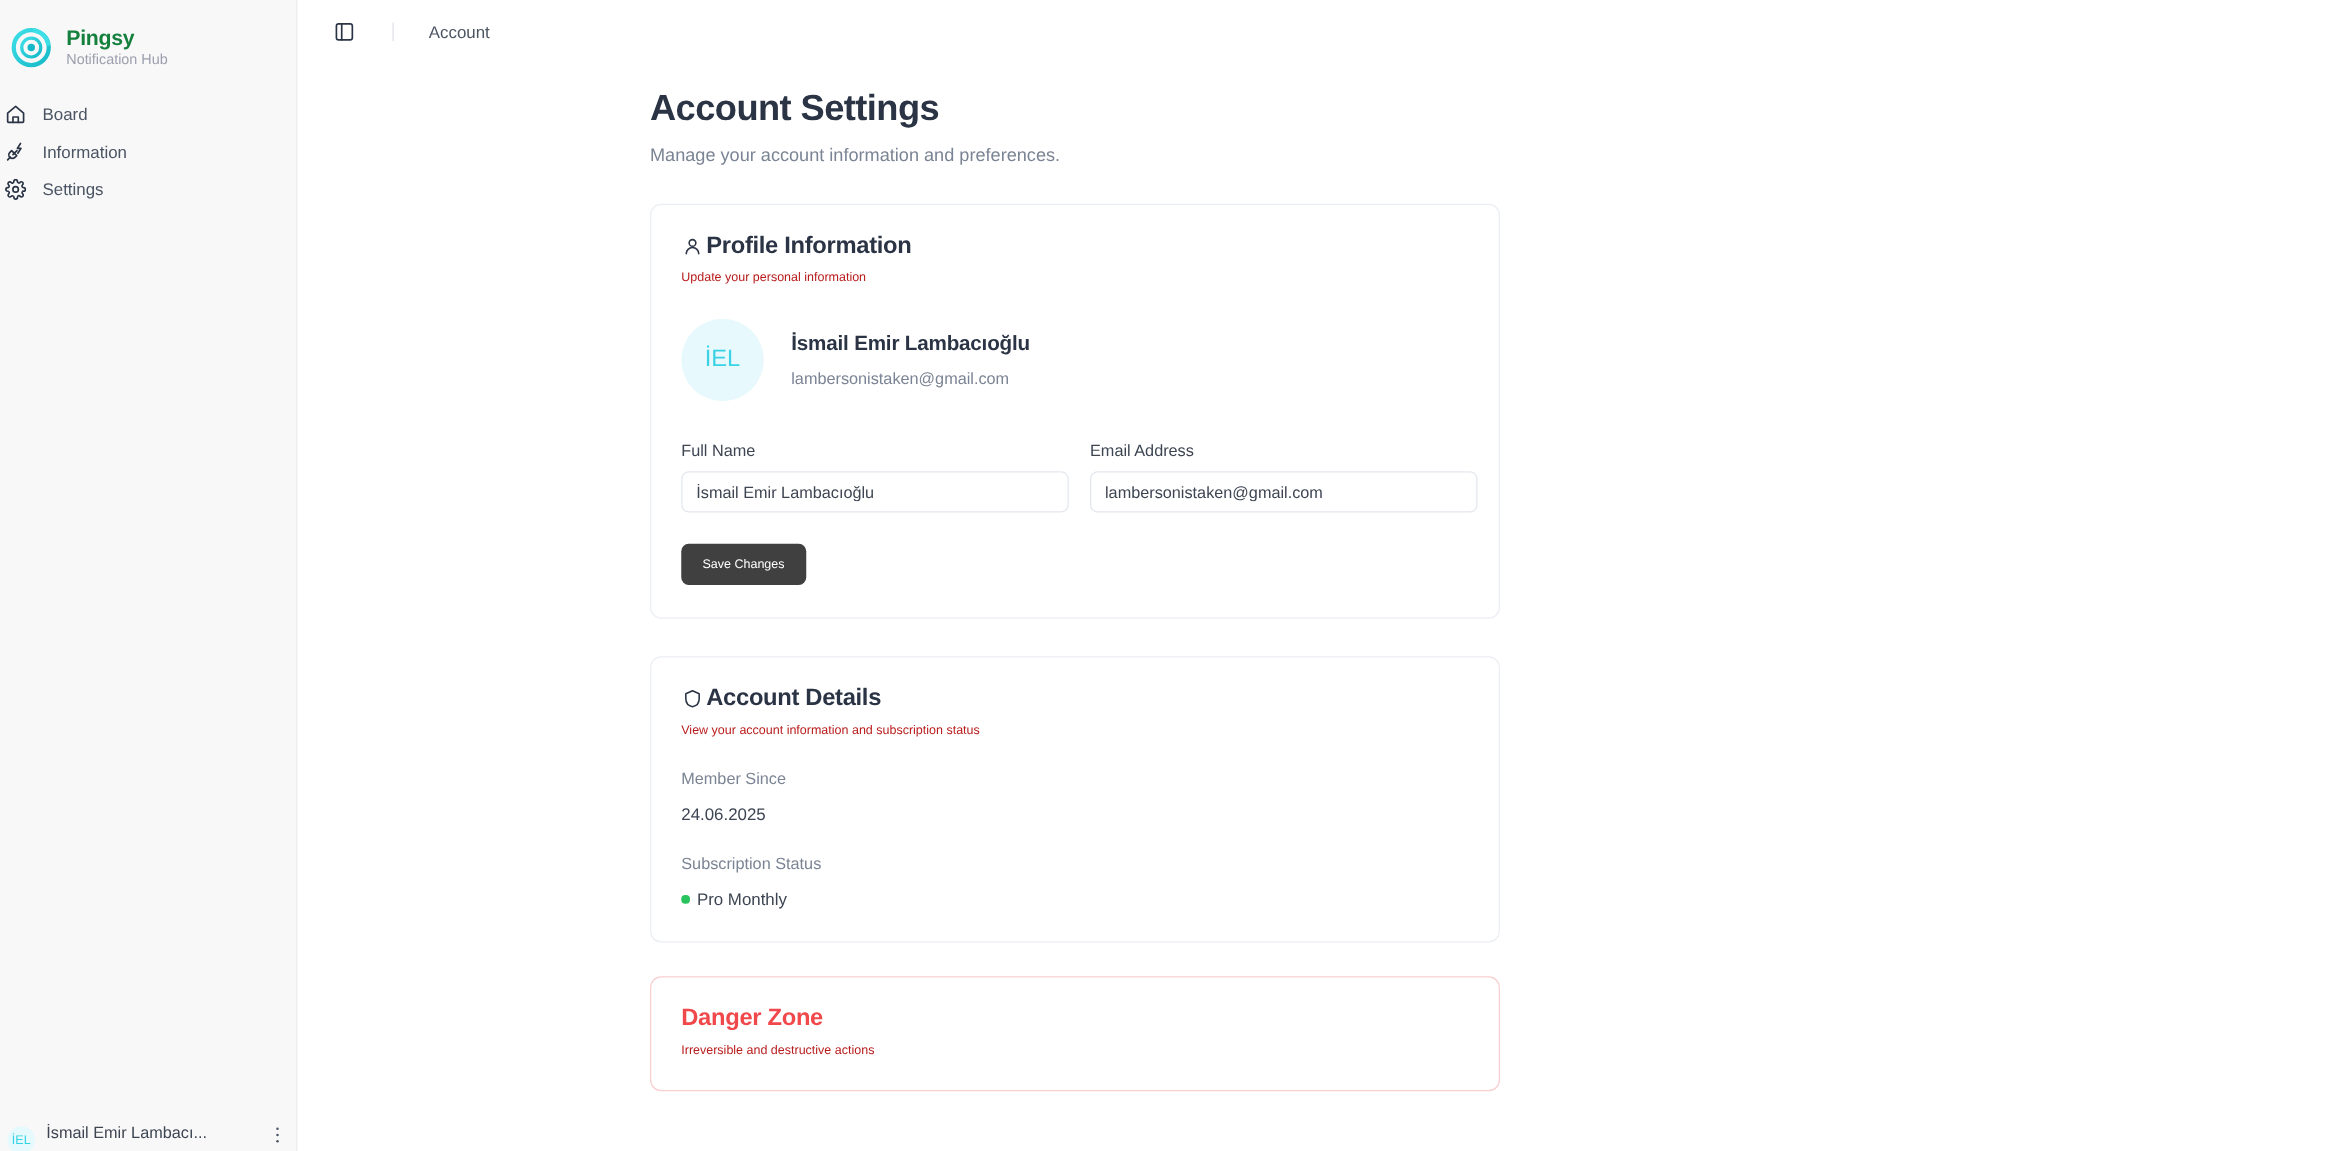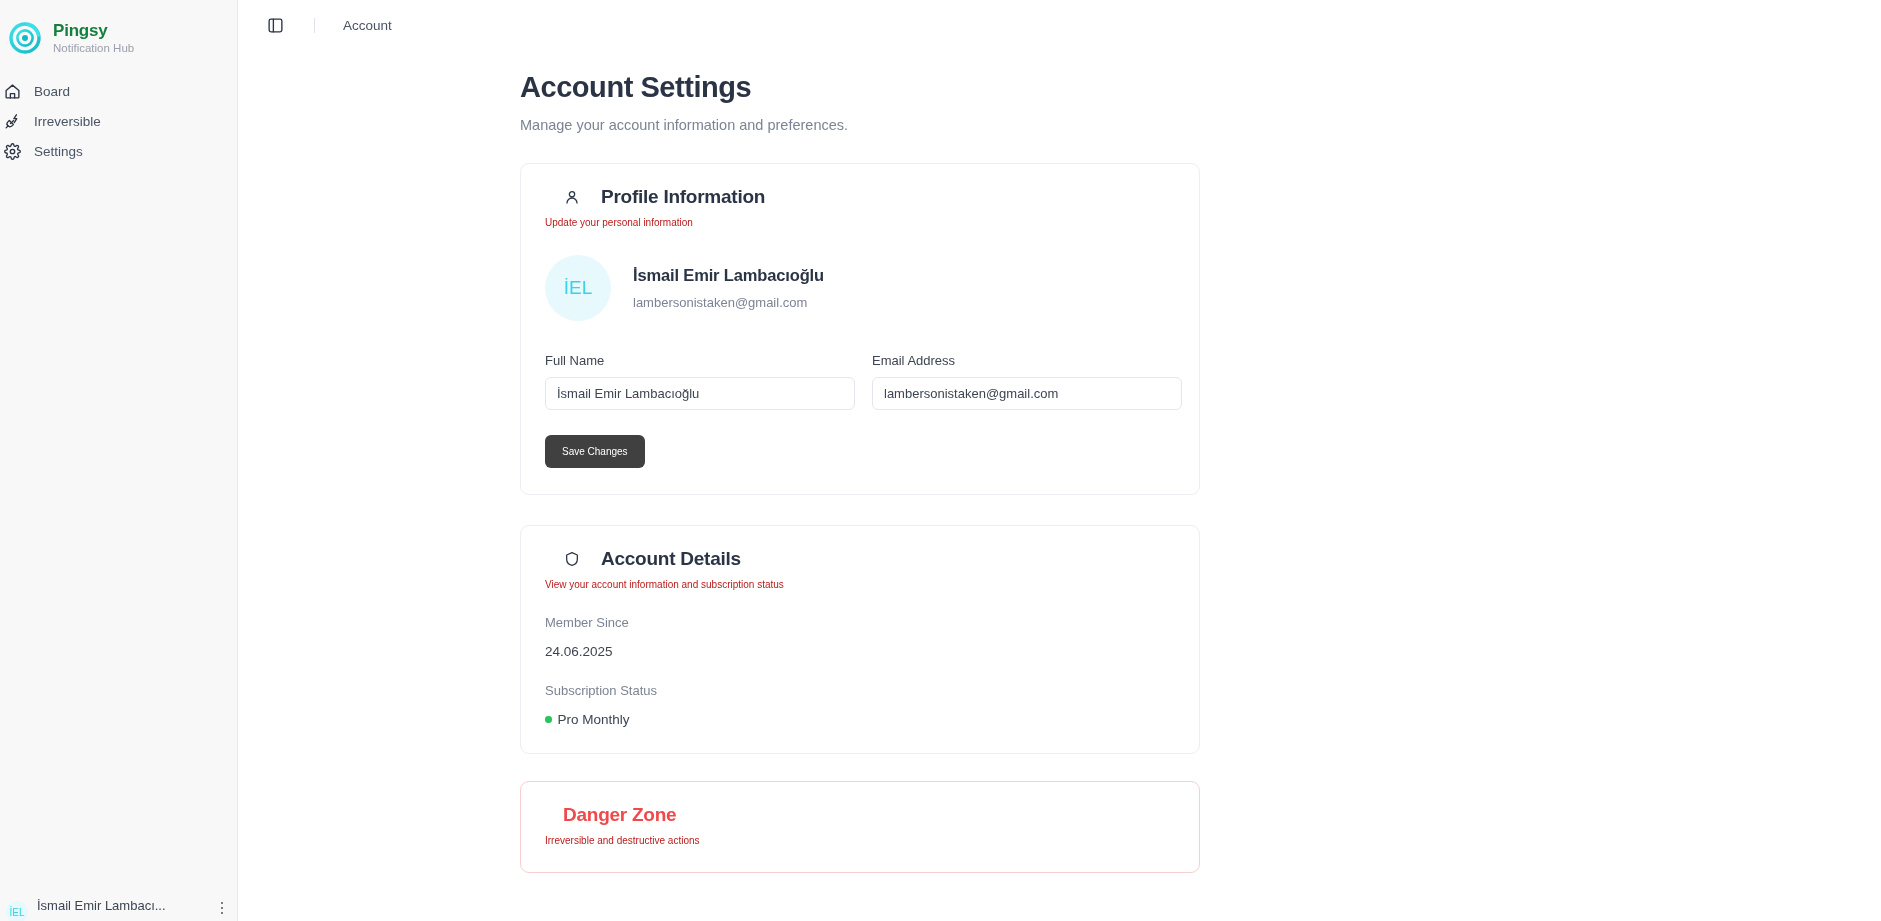--- a/index.html
+++ b/index.html
@@ -157,22 +157,21 @@
     border: 1px solid #ebeef3;
     border-radius: 9px;
     margin-top: 30px;
     padding: 22px 24px 26px 24px;
   }
   .card-danger { border-color: #f7cfd0; margin-top: 27px; }
 
   .card-head {
     display: flex;
     align-items: center;
-    gap: 21px;
-    margin-left: 18px;
+    gap: 3px;
   }
   .card-icon {
     width: 17px; height: 17px;
     display: flex; align-items: center; justify-content: center;
     color: #2b3445;
     flex: 0 0 17px;
   }
   .card-title {
     font-size: 19px;
     font-weight: bold;
@@ -322,21 +321,21 @@
 
       <div class="nav-item">
         <span class="nav-icon">
           <svg width="17" height="17" viewBox="0 0 24 24" fill="none" stroke="currentColor" stroke-width="1.9" stroke-linecap="round" stroke-linejoin="round">
             <path d="M13.5 10.5 9 15"></path>
             <path d="M5.5 12.5a4 4 0 0 0 5.7 5.7l2-2-5.7-5.7z"></path>
             <path d="M3 21l3-3"></path>
             <path d="M17.5 2.5 14 8h4l-3.5 5.5"></path>
           </svg>
         </span>
-        <span class="nav-label">Irreversible</span>
+        <span class="nav-label">Information</span>
       </div>
 
       <div class="nav-item">
         <span class="nav-icon">
           <svg width="17" height="17" viewBox="0 0 24 24" fill="none" stroke="currentColor" stroke-width="1.9" stroke-linecap="round" stroke-linejoin="round">
             <circle cx="12" cy="12" r="3.1"></circle>
             <path d="M19.4 15a1.6 1.6 0 0 0 .3 1.8l.1.1a2 2 0 1 1-2.8 2.8l-.1-.1a1.6 1.6 0 0 0-1.8-.3 1.6 1.6 0 0 0-1 1.5V21a2 2 0 1 1-4 0v-.1A1.6 1.6 0 0 0 9 19.4a1.6 1.6 0 0 0-1.8.3l-.1.1a2 2 0 1 1-2.8-2.8l.1-.1a1.6 1.6 0 0 0 .3-1.8 1.6 1.6 0 0 0-1.5-1H3a2 2 0 1 1 0-4h.1A1.6 1.6 0 0 0 4.6 9a1.6 1.6 0 0 0-.3-1.8l-.1-.1a2 2 0 1 1 2.8-2.8l.1.1a1.6 1.6 0 0 0 1.8.3H9a1.6 1.6 0 0 0 1-1.5V3a2 2 0 1 1 4 0v.1a1.6 1.6 0 0 0 1 1.5 1.6 1.6 0 0 0 1.8-.3l.1-.1a2 2 0 1 1 2.8 2.8l-.1.1a1.6 1.6 0 0 0-.3 1.8V9a1.6 1.6 0 0 0 1.5 1H21a2 2 0 1 1 0 4h-.1a1.6 1.6 0 0 0-1.5 1z"></path>
           </svg>
         </span>
         <span class="nav-label">Settings</span>

